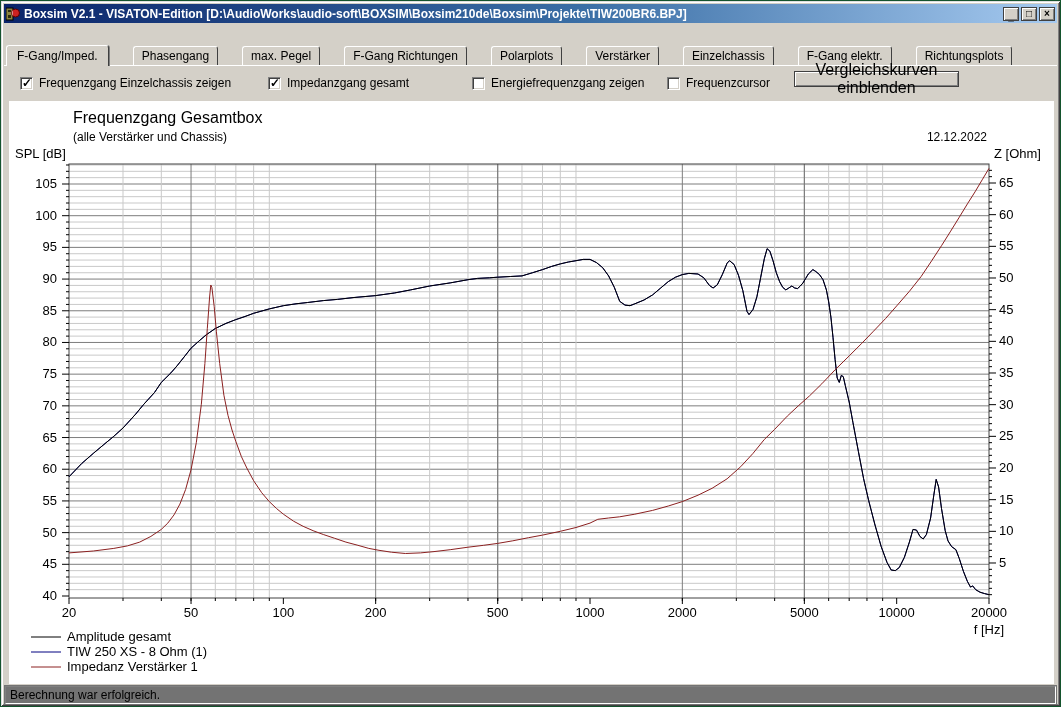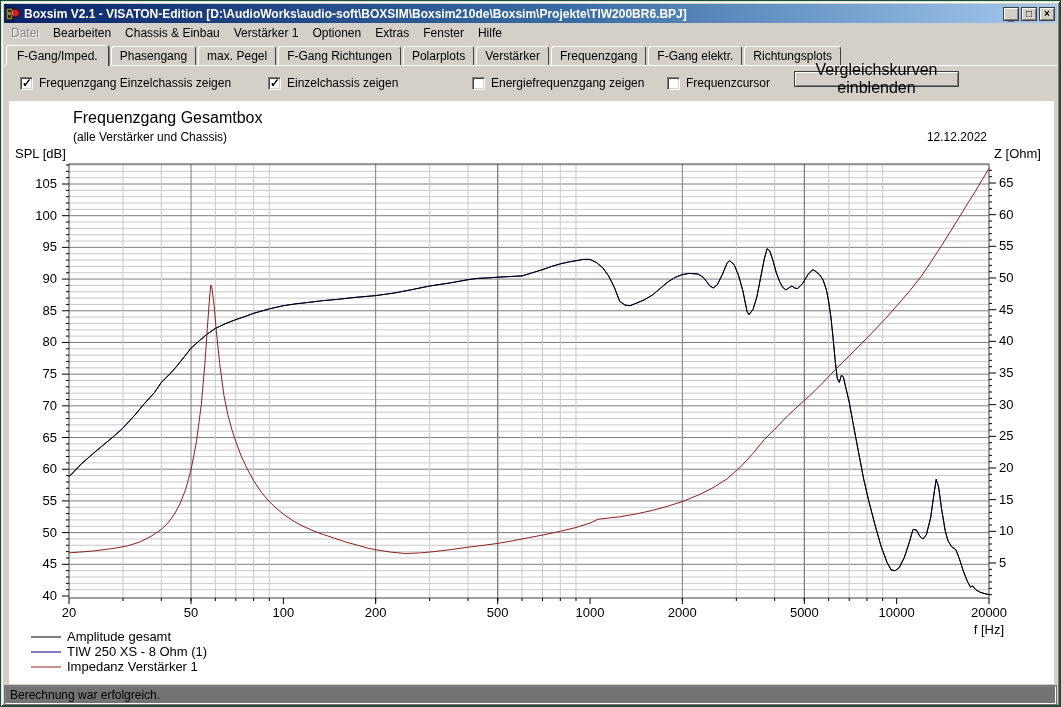--- a/index.html
+++ b/index.html
@@ -15,21 +15,21 @@
   .winbtn{width:16px;height:14px;margin-left:2px;background:#d4d0c8;border:1px solid #404040;
           box-shadow:inset 1px 1px 0 #fff, inset -1px -1px 0 #808080;
           display:flex;align-items:center;justify-content:center;
           font-size:10px;font-weight:bold;color:#000;line-height:1;box-sizing:border-box;}
   .winbtn.min span{position:relative;top:3px;}
   
   #menubar{position:absolute;left:3px;top:22px;right:3px;height:19px;display:flex;align-items:center;}
   .menuitem{font-size:12px;padding:2px 7px;color:#000;}
   .menuitem.disabled{color:#848284;text-shadow:1px 1px 0 #fff;}
   
-  #tabstrip{position:absolute;left:5px;top:42px;right:3px;height:22px;display:flex;align-items:flex-end;}
+  #tabstrip{position:absolute;left:5px;top:42px;right:3px;height:22px;display:flex;align-items:flex-end;gap:22px;}
   .tab{background:#d4d0c8;font-size:12px;padding:2px 8px 3px 8px;height:13px;
        border-top:1px solid #fff;border-left:1px solid #fff;border-right:1px solid #404040;
        border-radius:3px 3px 0 0;margin-right:2px;white-space:nowrap;box-sizing:content-box;}
   .tab.active{padding:3px 10px 4px 10px;position:relative;z-index:3;margin-bottom:-1px;
               box-shadow:1px 0 0 #808080;}
   
   #controlbar{position:absolute;left:3px;top:64px;right:3px;height:36px;background:#d4d0c8;
               border-top:1px solid #fff;}
   .cb{position:absolute;top:10px;display:flex;align-items:center;font-size:12px;white-space:nowrap;}
   .cb .box{width:13px;height:13px;background:#fff;margin-right:6px;position:relative;
@@ -69,56 +69,46 @@
         <span>_</span>
       </span>
     <span class="winbtn">
         <span>□</span>
       </span>
     <span class="winbtn">
         <span>×</span>
       </span>
   </div>
 
-  <div id="menubar">
-      <span class="menuitem disabled">Datei</span>
-      <span class="menuitem">Bearbeiten</span>
-      <span class="menuitem">Chassis &amp; Einbau</span>
-      <span class="menuitem">Verstärker 1</span>
-      <span class="menuitem">Optionen</span>
-      <span class="menuitem">Extras</span>
-      <span class="menuitem">Fenster</span>
-      <span class="menuitem">Hilfe</span>
-    </div>
 
   <div id="tabstrip">
       <span class="tab active">F-Gang/Imped.</span>
       <span class="tab">Phasengang</span>
       <span class="tab">max. Pegel</span>
       <span class="tab">F-Gang Richtungen</span>
       <span class="tab">Polarplots</span>
       <span class="tab">Verstärker</span>
-      <span class="tab">Frequenzgang</span>
+      <span class="tab">Einzelchassis</span>
       <span class="tab">F-Gang elektr.</span>
       <span class="tab">Richtungsplots</span>
     </div>
 
   <div id="controlbar">
     <button id="comparebtn">Vergleichskurven einblenden</button>
   <span class="cb checked" style="left: 16px;">
         <span class="box">
           <span class="tick">✓</span>
         </span>
         <span>Frequenzgang Einzelchassis zeigen</span>
       </span>
       <span class="cb checked" style="left: 264px;">
         <span class="box">
           <span class="tick">✓</span>
         </span>
-        <span>Einzelchassis zeigen</span>
+        <span>Impedanzgang gesamt</span>
       </span>
       <span class="cb" style="left: 452px; margin-left: 16px;">
         <span class="box"></span>
         <span>Energiefrequenzgang zeigen</span>
       </span>
       <span class="cb" style="left: 654px; margin-left: 9px;">
         <span class="box"></span>
         <span>Frequenzcursor</span>
       </span>
     </div>

